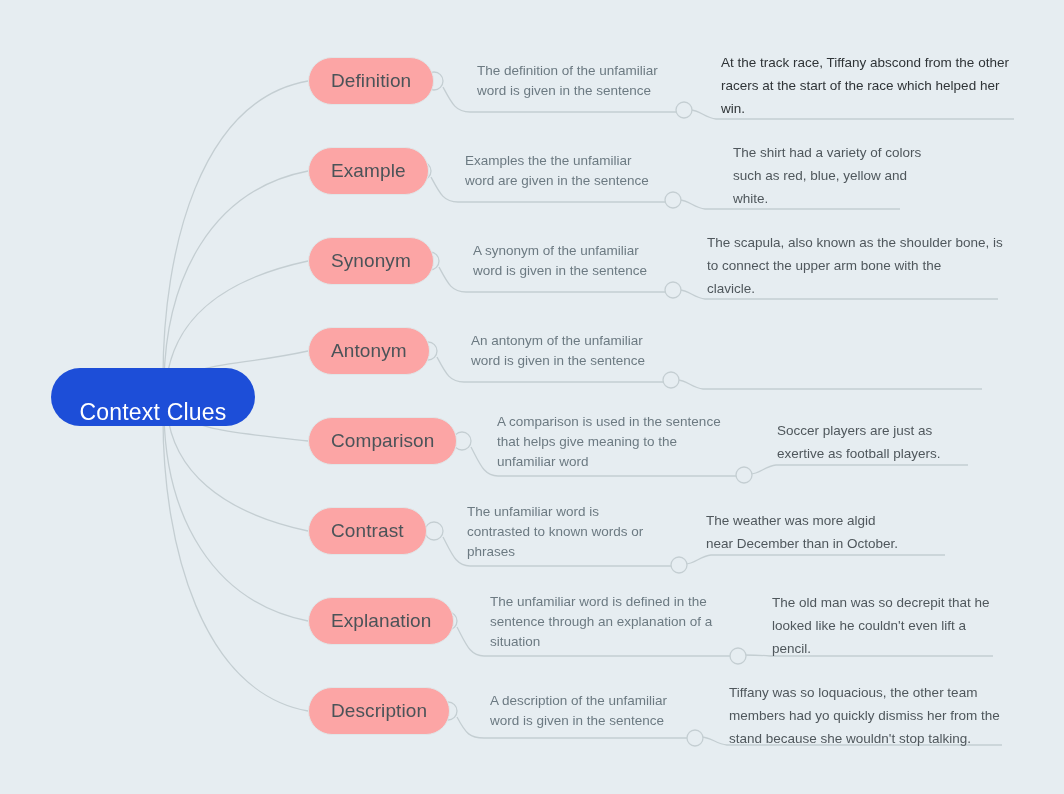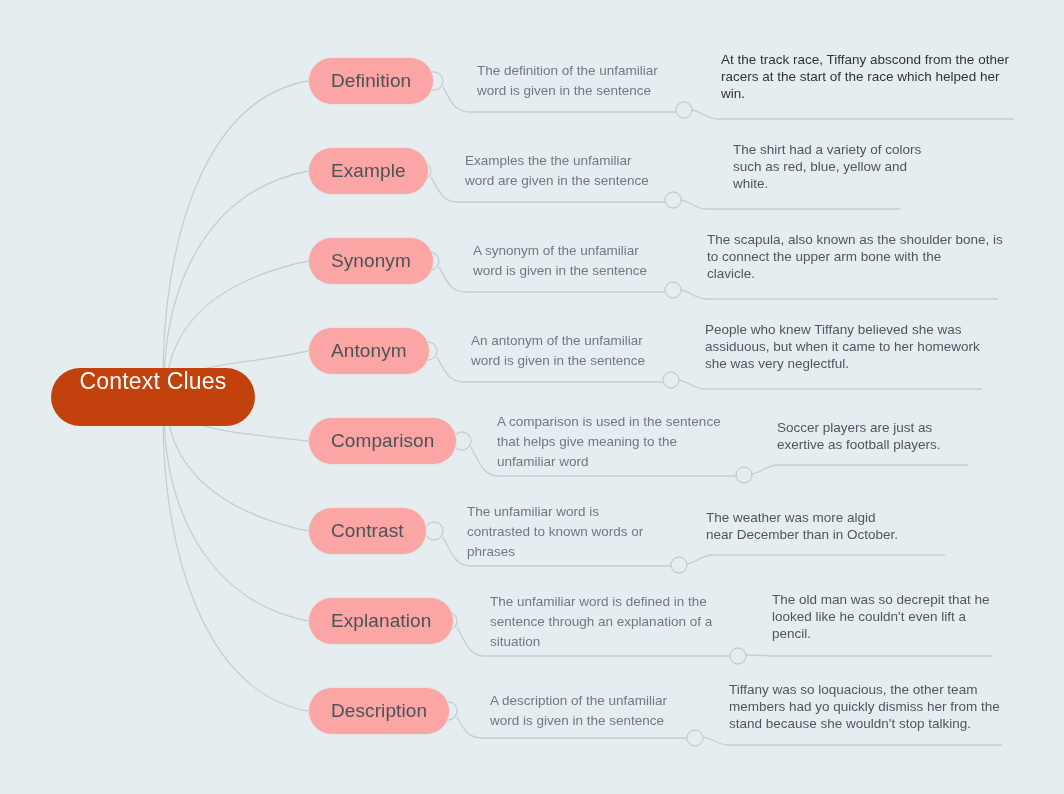--- a/index.html
+++ b/index.html
@@ -28,23 +28,23 @@
     pointer-events: none;
   }
   
   .root-node {
     position: absolute;
     left: 51px;
     top: 368px;
     width: 204px;
     height: 58px;
     border-radius: 29px;
-    background: #c2410c;
+    background: #1d4ed8;
     display: flex;
-    align-items: flex-start;
+    align-items: flex-end;
     justify-content: center;
     box-sizing: border-box;
   }
   .root-label {
     color: #ffffff;
     font-size: 23px;
     letter-spacing: 0.2px;
     white-space: nowrap;
   }
   
@@ -72,21 +72,21 @@
     color: #6c7a82;
     font-size: 13.5px;
     line-height: 20px;
     white-space: pre-line;
   }
   
   .lvl3-text {
     position: absolute;
     color: #4f575c;
     font-size: 13.5px;
-    line-height: 17px;
+    line-height: 23px;
     white-space: pre-line;
   }
   .lvl3-text.dark {
     color: #2f3437;
   }
 </style>
 </head>
 <body>
 
 <div id="canvas">
@@ -206,23 +206,20 @@
 
   <div class="lvl3-text dark" style="left:721px; top:51px;  width:300px;">At the track race, Tiffany abscond from the other
 racers at the start of the race which helped her
 win.</div>
   <div class="lvl3-text" style="left:733px; top:141px; width:230px;">The shirt had a variety of colors
 such as red, blue, yellow and
 white.</div>
   <div class="lvl3-text" style="left:707px; top:231px; width:300px;">The scapula, also known as the shoulder bone, is
 to connect the upper arm bone with the
 clavicle.</div>
-  <div class="lvl3-text" style="left:705px; top:321px; width:290px;">People who knew Tiffany believed she was
-assiduous, but when it came to her homework
-she was very neglectful.</div>
   <div class="lvl3-text" style="left:777px; top:419px; width:230px;">Soccer players are just as
 exertive as football players.</div>
   <div class="lvl3-text" style="left:706px; top:509px; width:240px;">The weather was more algid
 near December than in October.</div>
   <div class="lvl3-text" style="left:772px; top:591px; width:240px;">The old man was so decrepit that he
 looked like he couldn't even lift a
 pencil.</div>
   <div class="lvl3-text" style="left:729px; top:681px; width:290px;">Tiffany was so loquacious, the other team
 members had yo quickly dismiss her from the
 stand because she wouldn't stop talking.</div>

